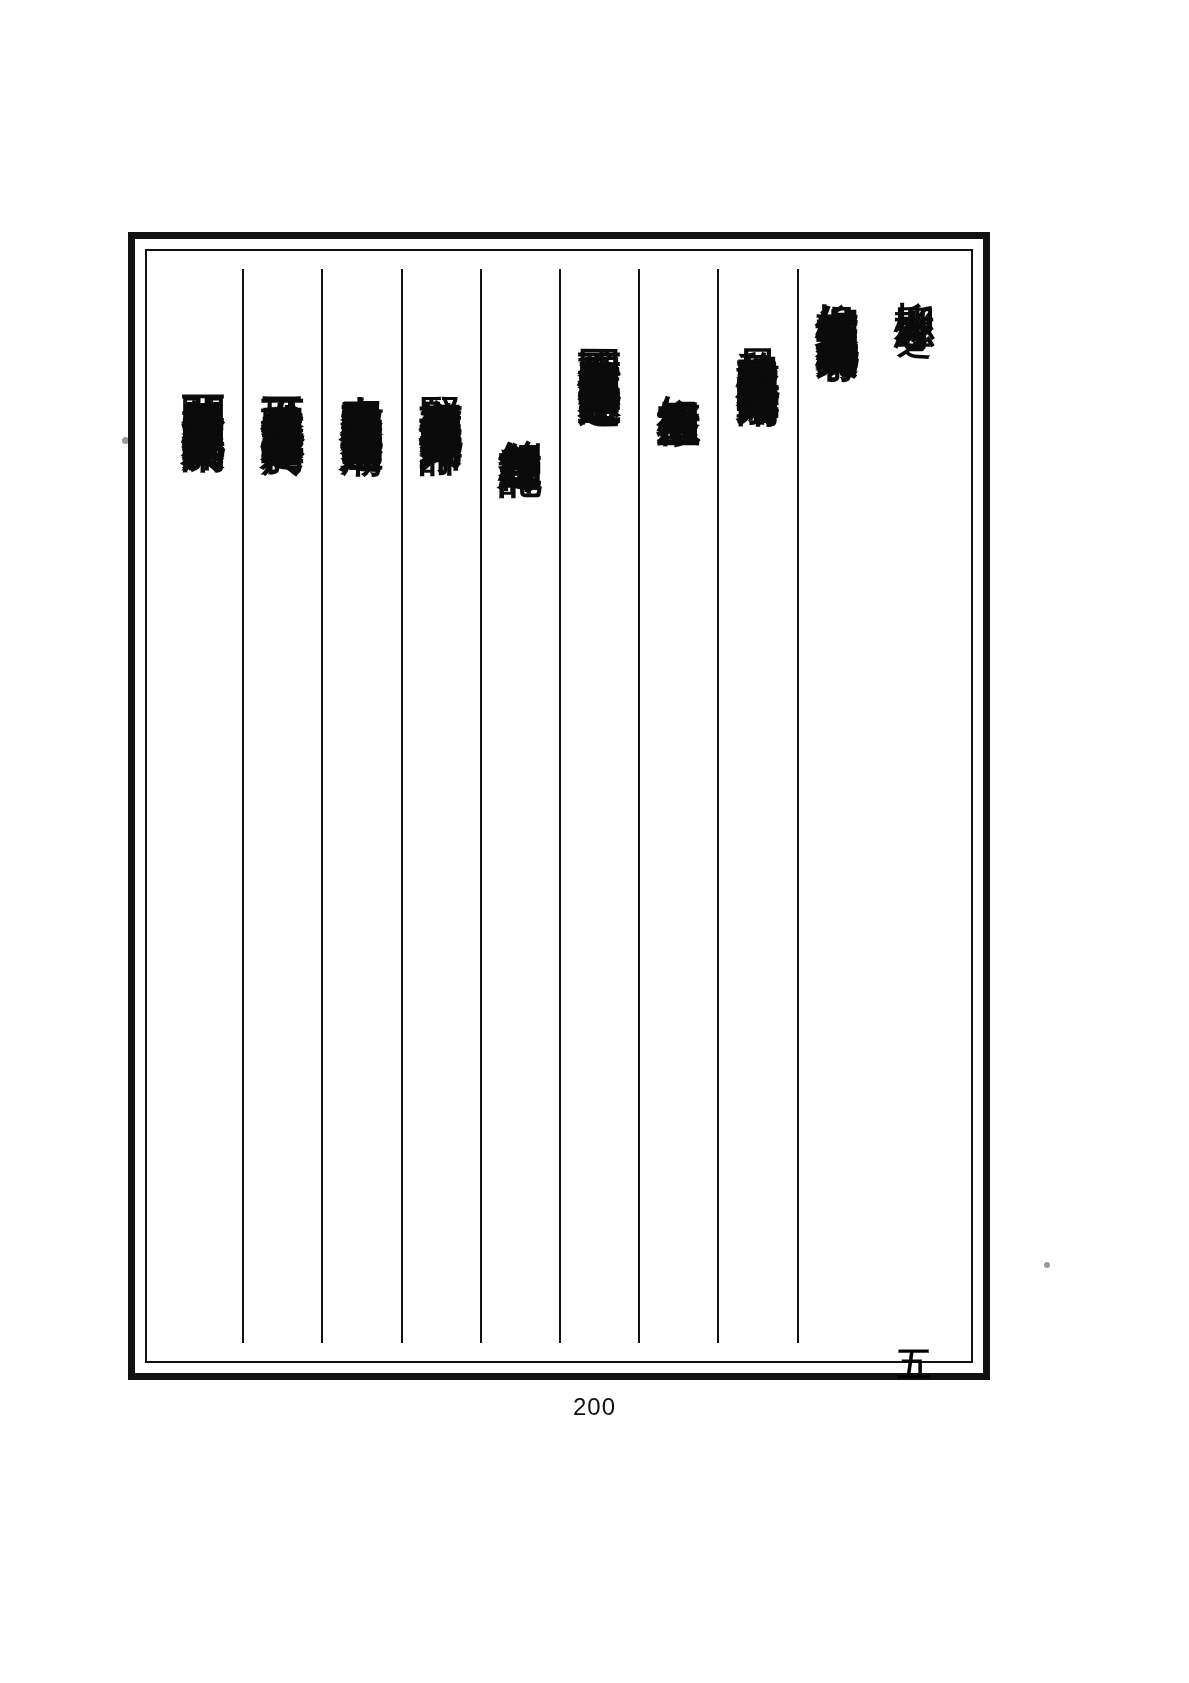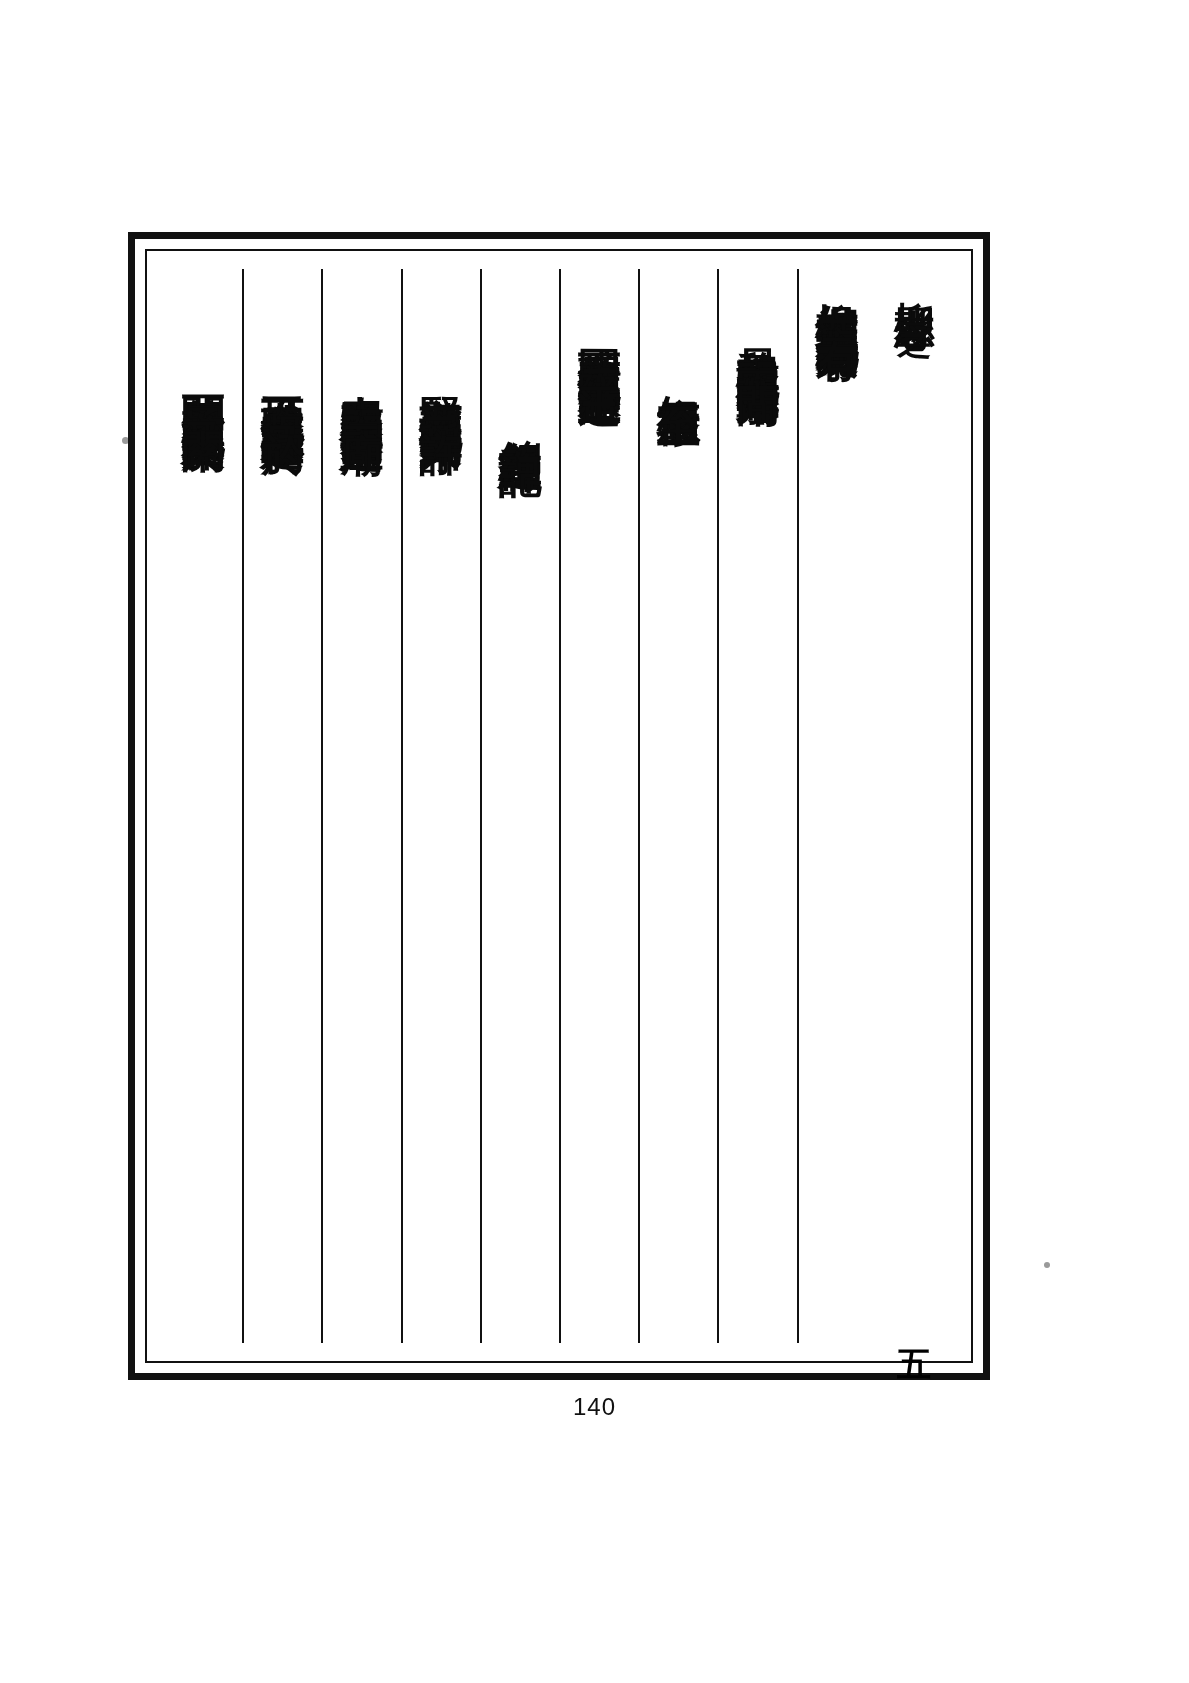--- a/index.html
+++ b/index.html
@@ -181,15 +181,15 @@
         </div>
 
         <div class="col">
           <div class="vtext indent2">西關外提學周孟中有碑記其後又建祠於東關</div>
         </div>
 
       </div>
     </div>
   </div>
 
-  <div id="page-number">140</div>
+  <div id="page-number">200</div>
 
 </div>
 
 </body></html>

